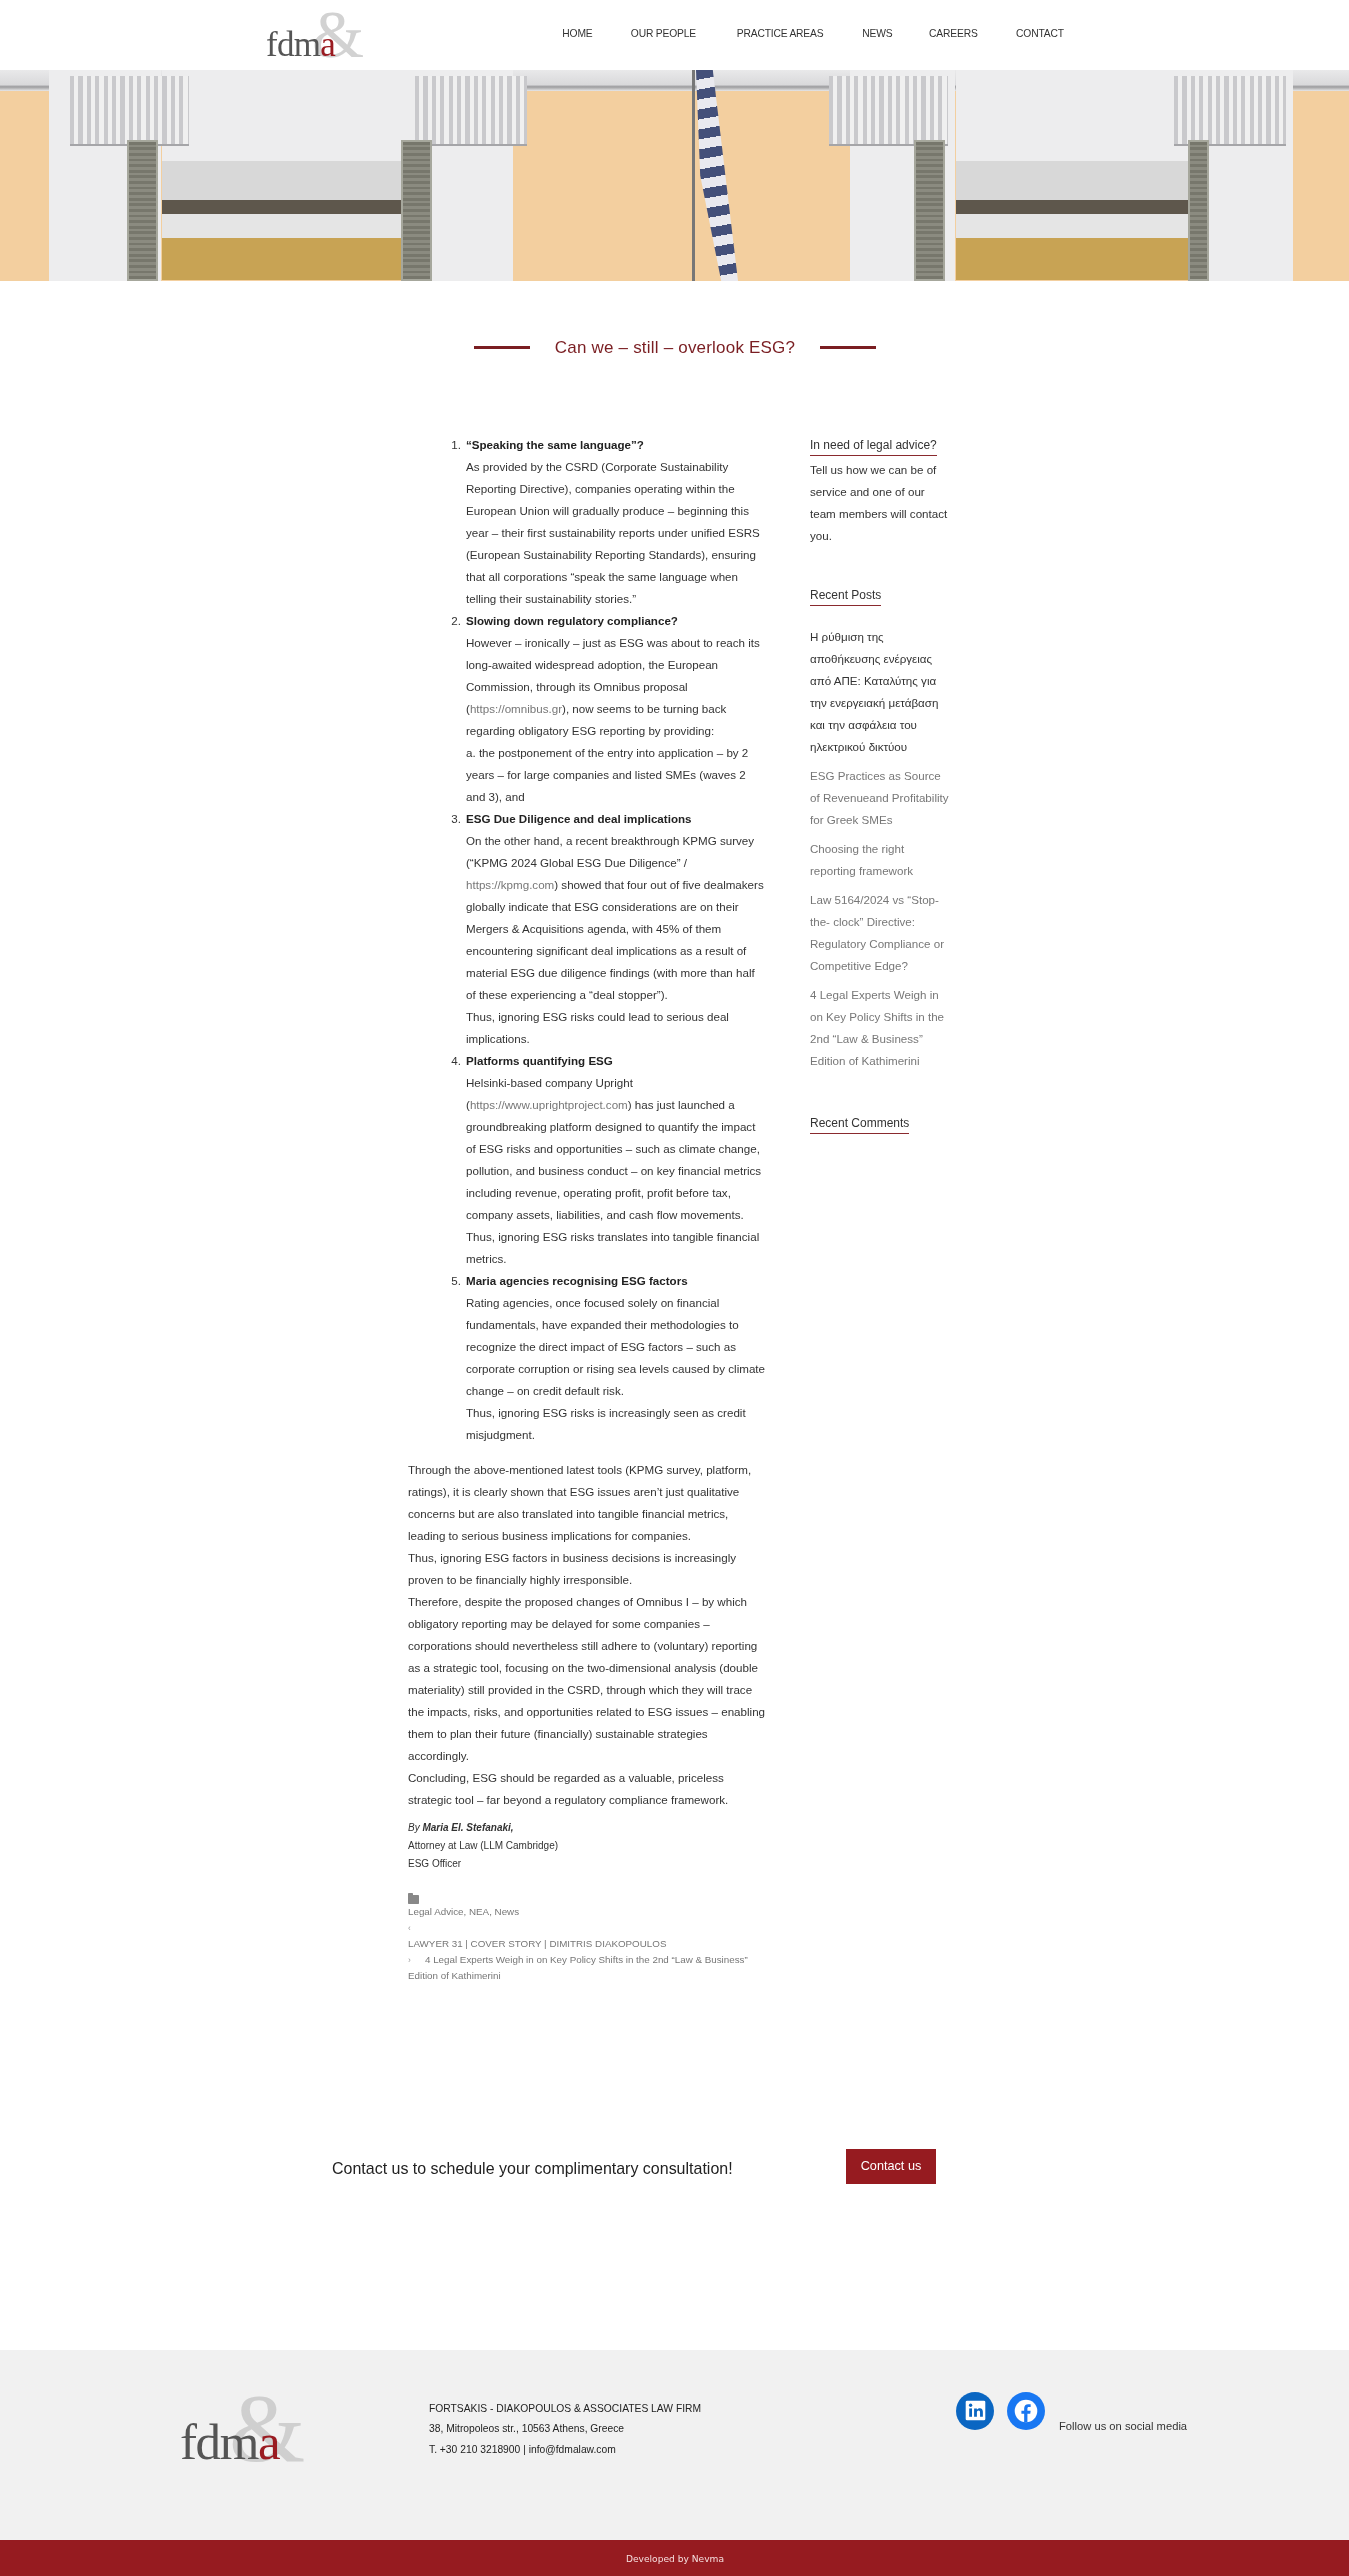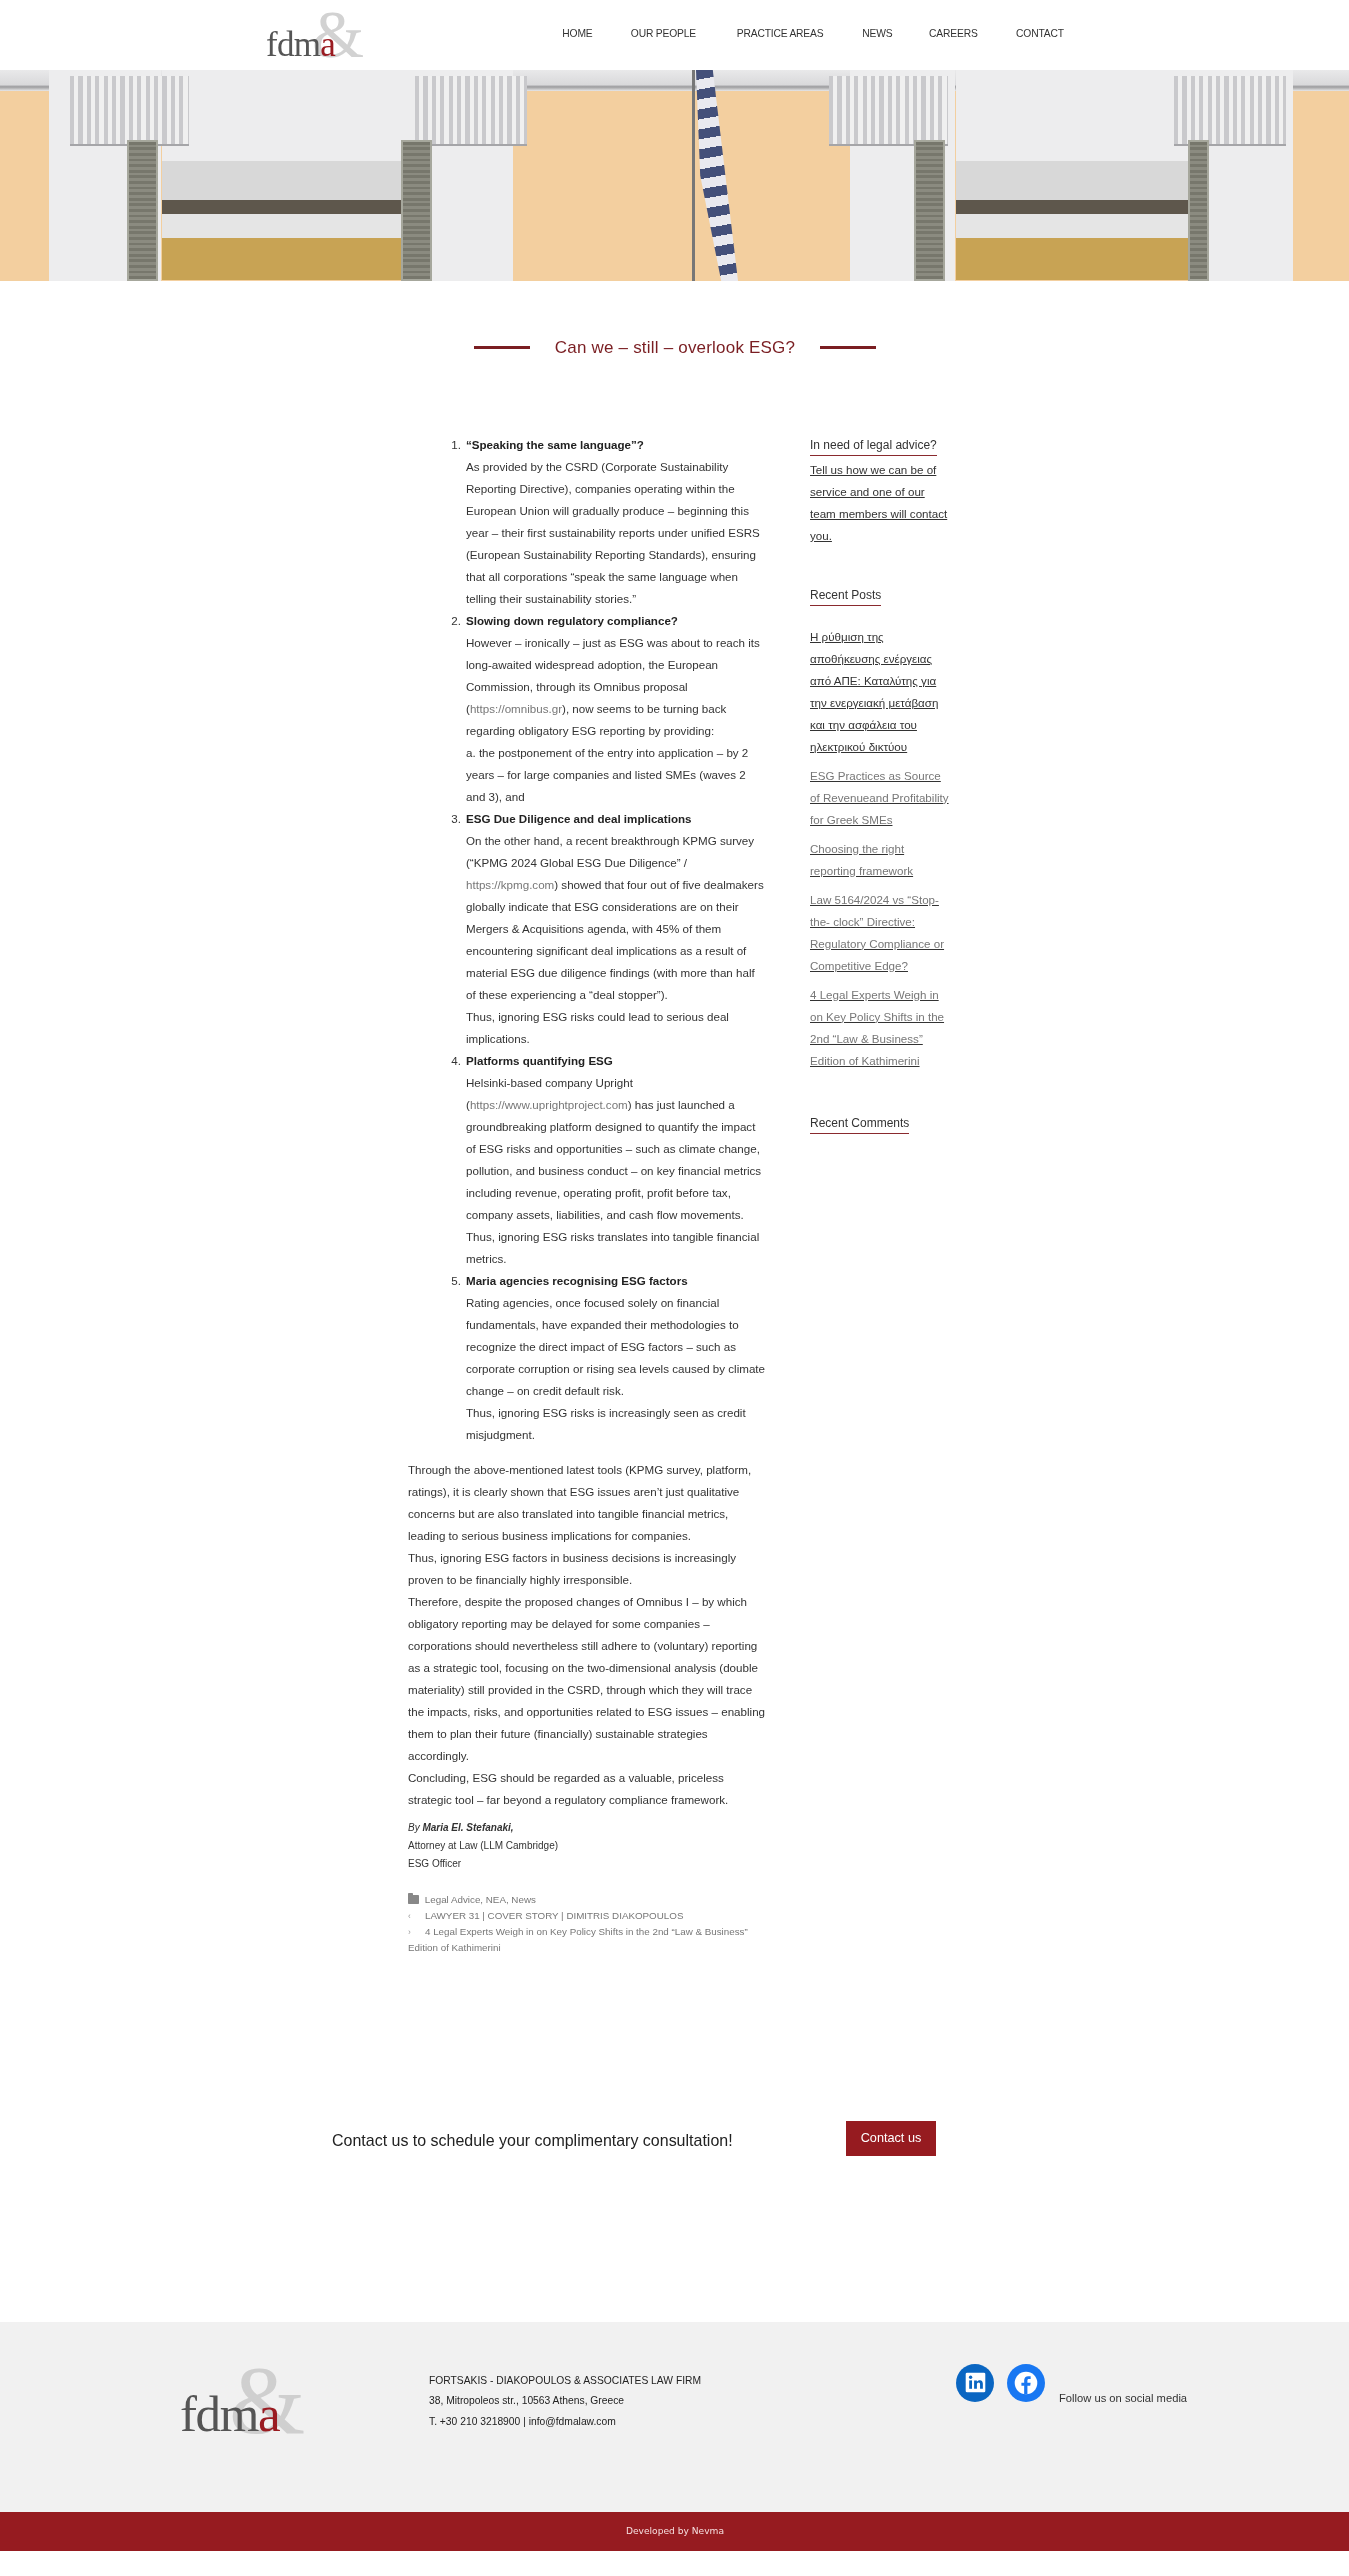--- a/index.html
+++ b/index.html
@@ -37,27 +37,27 @@
   .article ol { padding-left: 38px; list-style: none; counter-reset: num; }
   .article ol li { position: relative; counter-increment: num; margin-left: 20px; }
   .article ol li::before { content: counter(num) "."; position: absolute; left: -14.8px; top: 0; color: #333; }
   .article ol li .head { font-weight: bold; color: #222; }
   .article .link { color: #777; }
   .article .closing { margin-top: 12.7px; }
   .byline { margin-top: 8px; font-size: 10px; line-height: 18.3px; color: #333; }
   .byline .by { font-style: italic; }
   .byline .name { font-style: italic; font-weight: bold; }
   .post-meta { margin-top: 18.3px; font-size: 9.8px; line-height: 16px; color: #777; }
-  .post-meta .row { display: flex; align-items: flex-start; }
+  .post-meta .row { display: flex; align-items: flex-start; flex-direction: column; }
   .post-meta .ico { width: 17px; display: inline-block; color: #999; font-size: 8.4px; }
   .folder-icon { width: 11.2px; height: 8.4px; background: #888; display: inline-block; margin-right: 5.6px; margin-top: 3.5px; border-radius: 0.7px; position: relative; }
   .folder-icon::before { content: ""; position: absolute; left: 0; top: -2.1px; width: 4.9px; height: 2.8px; background: #888; border-radius: 0.7px 0.7px 0 0; }
 
   
-  .sidebar { position: absolute; left: 810px; top: 0; width: 141px; font-size: 11.6px; line-height: 22px; text-decoration: underline; }
+  .sidebar { position: absolute; left: 810px; top: 0; width: 141px; font-size: 11.6px; line-height: 22px; }
   .widget-title { display: inline-block; font-size: 12px; font-weight: normal; color: #333; border-bottom: 1.4px solid #8a2a2e; line-height: 18.3px; padding-bottom: 0.7px; }
   .sidebar p { margin-top: 3px; color: #333; }
   .sidebar .w2 { margin-top: 37px; }
   .sidebar ul { list-style: none; margin-top: 19.7px; }
   .sidebar ul li { color: #777; margin-bottom: 7px; line-height: 22px; }
   .sidebar ul li.greek { color: #333; }
   .sidebar .w3 { margin-top: 40px; }
 
   
   .cta { position: relative; height: 70px; margin-top: 148px; }

